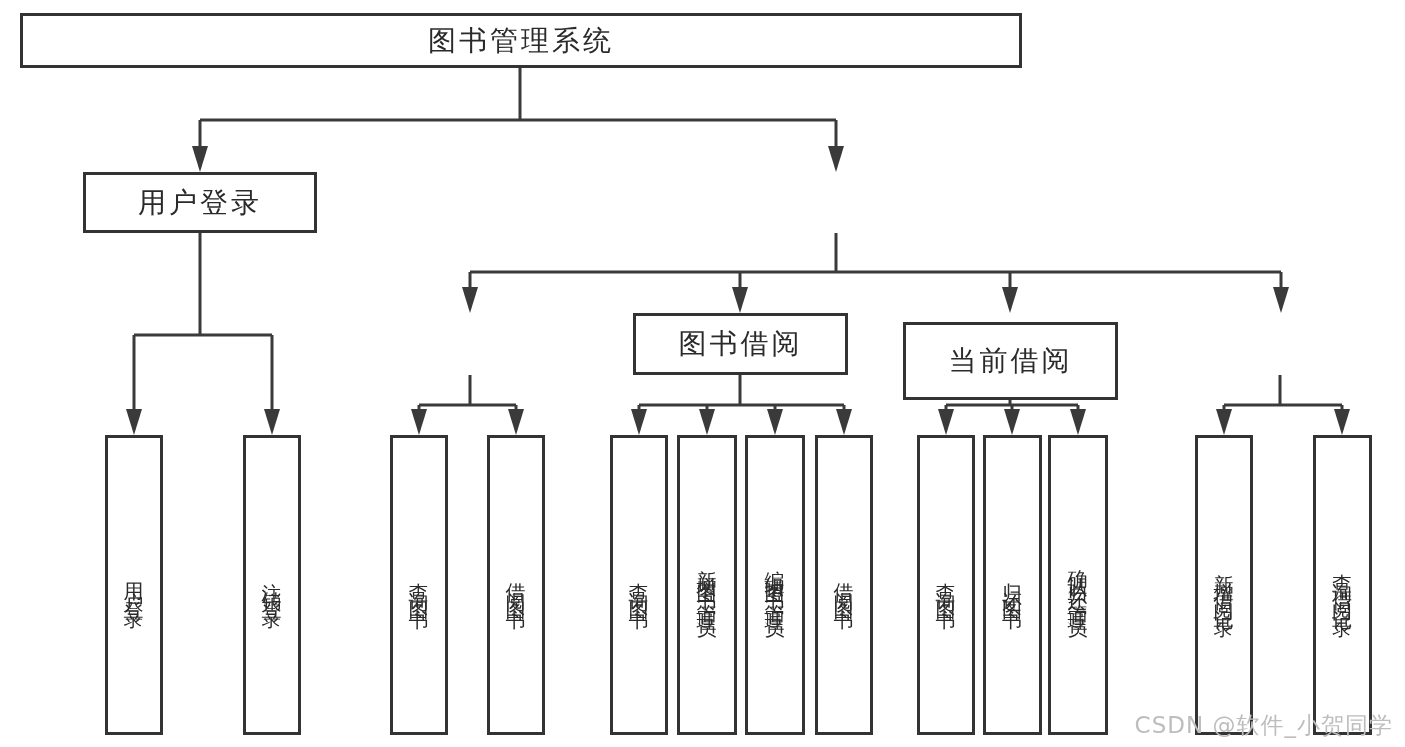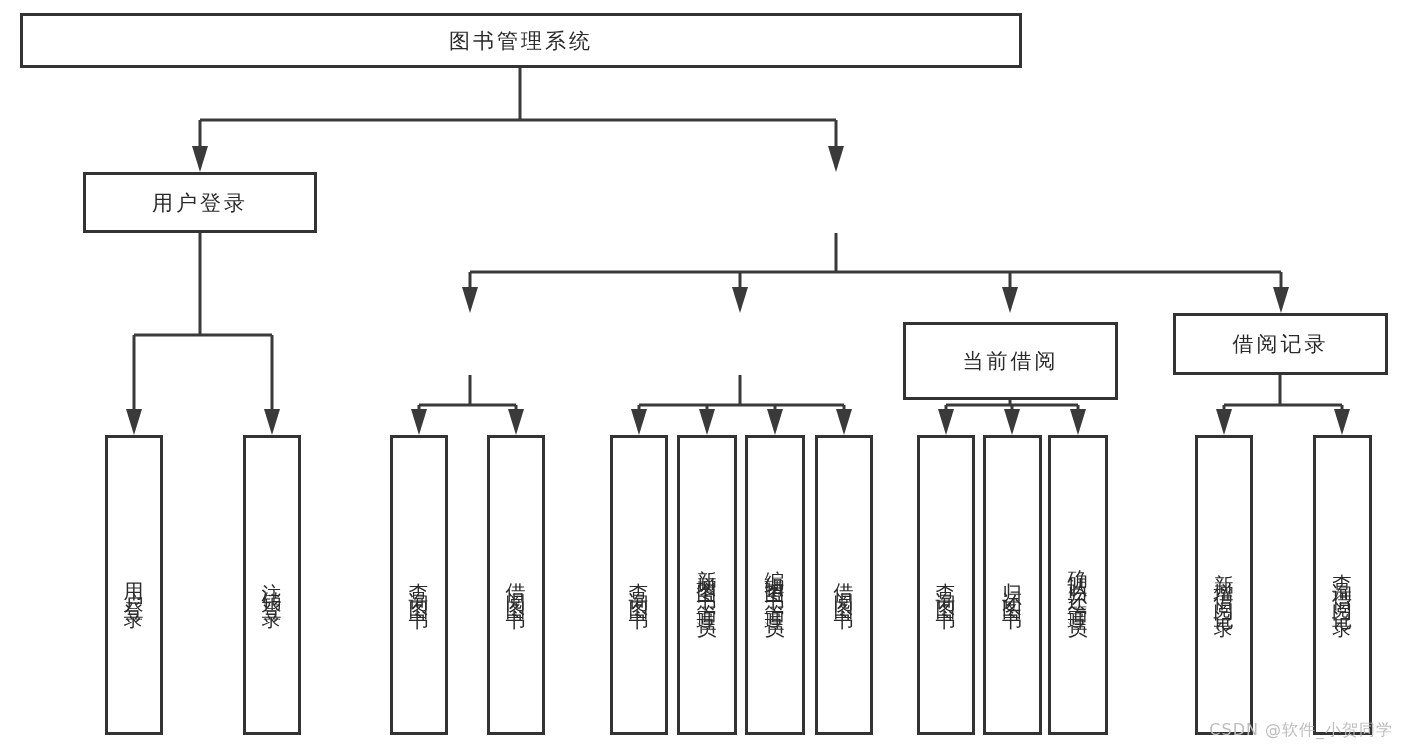--- a/index.html
+++ b/index.html
@@ -20,32 +20,32 @@
   .connectors{position:absolute;left:0;top:0;color:var(--color-line);}
   .connectors path{stroke:currentColor;stroke-width:3;fill:none;}
   .connectors polygon{fill:currentColor;stroke:none;}
   .hnode,.vnode{
     position:absolute;box-sizing:border-box;
     border:3px solid var(--color-border);
     background:var(--color-background);
     display:flex;align-items:center;justify-content:center;
     color:var(--color-text);
   }
-  .hnode{font-size:21px;letter-spacing:3px;white-space:nowrap;}
+  .hnode{font-size:28px;letter-spacing:3px;white-space:nowrap;}
   .vnode span{
     writing-mode:vertical-rl;
     text-orientation:mixed;
     font-size:20px;
     letter-spacing:9px;
     line-height:1;
   }
   .vnode.tight span{letter-spacing:7px;}
   .watermark{
     position:absolute;right:12px;bottom:6px;
-    font-size:16px;letter-spacing:1px;
+    font-size:23px;letter-spacing:1px;
     color:var(--color-watermark);
     z-index:10;white-space:nowrap;
   }
 </style>
 </head>
 <body>
 
 <div class="stage">
 
   <svg class="connectors" width="1405" height="747" viewBox="0 0 1405 747">
@@ -85,25 +85,25 @@
   </svg>
 
   <div class="hnode" style="left:20px;top:13px;width:1002px;height:55px">
     <span>图书管理系统</span>
   </div>
 
   <div class="hnode" style="left:83px;top:172px;width:234px;height:61px">
     <span>用户登录</span>
   </div>
 
+  <div class="hnode" style="left:633px;top:313px;width:215px;height:62px">
+    <span>图书借阅</span>
+  </div>
   <div class="hnode" style="left:903px;top:322px;width:215px;height:78px">
     <span>当前借阅</span>
-  </div>
-  <div class="hnode" style="left:1173px;top:313px;width:215px;height:62px">
-    <span>借阅记录</span>
   </div>
 
   <div class="vnode" style="left:105px;top:435px;width:58px;height:300px">
     <span>用户登录</span>
   </div>
   <div class="vnode" style="left:243px;top:435px;width:58px;height:300px">
     <span>注销登录</span>
   </div>
 
   <div class="vnode" style="left:390px;top:435px;width:58px;height:300px">

